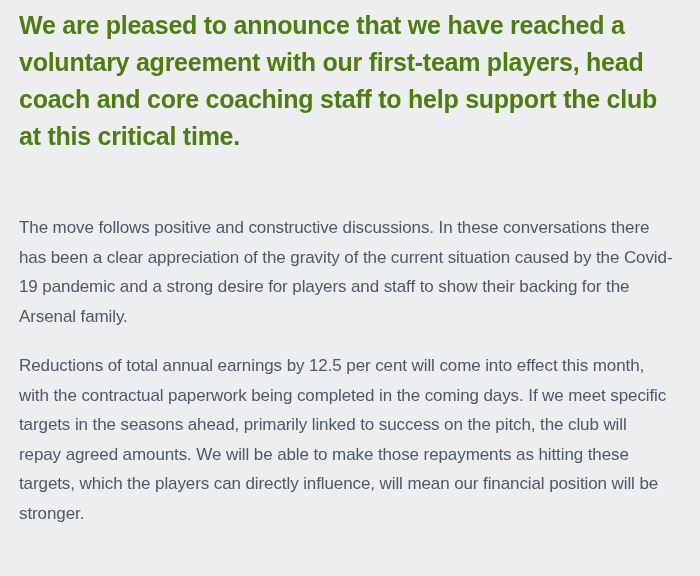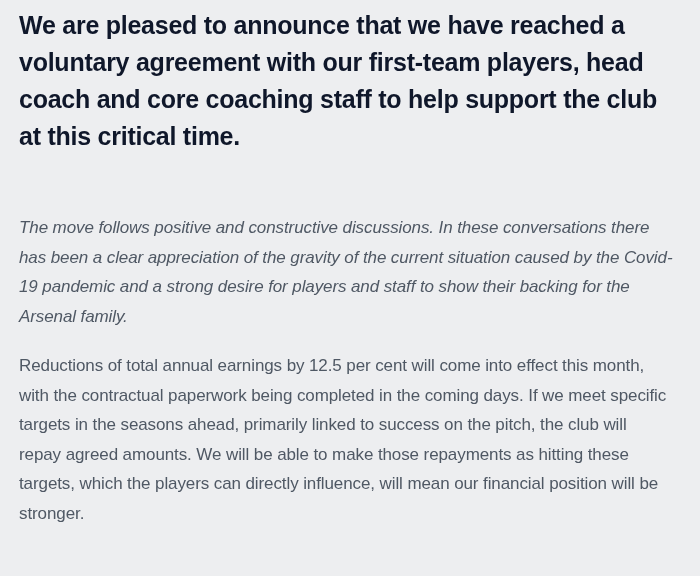--- a/index.html
+++ b/index.html
@@ -21,37 +21,36 @@
     padding: 7px 18px 0 19px;
     overflow: hidden;
   }
 
   .headline {
     font-family: "Liberation Sans", sans-serif;
     font-weight: 700;
     font-size: 25px;
     line-height: 37px;
     letter-spacing: -0.25px;
-    color: #0f172a;
+    color: #4d7c0f;
     white-space: pre-line;
   }
 
   .body-paragraph {
     font-family: "Liberation Sans", sans-serif;
     font-weight: 400;
     font-size: 17px;
     line-height: 29.5px;
     letter-spacing: -0.1px;
     color: #4f5864;
     white-space: pre-line;
   }
 
   .body-paragraph.first {
     margin-top: 58px;
-    font-style: italic;
   }
 
   .body-paragraph.second {
     margin-top: 20px;
   }
 </style>
 </head>
 <body>
 
 <main class="article">

